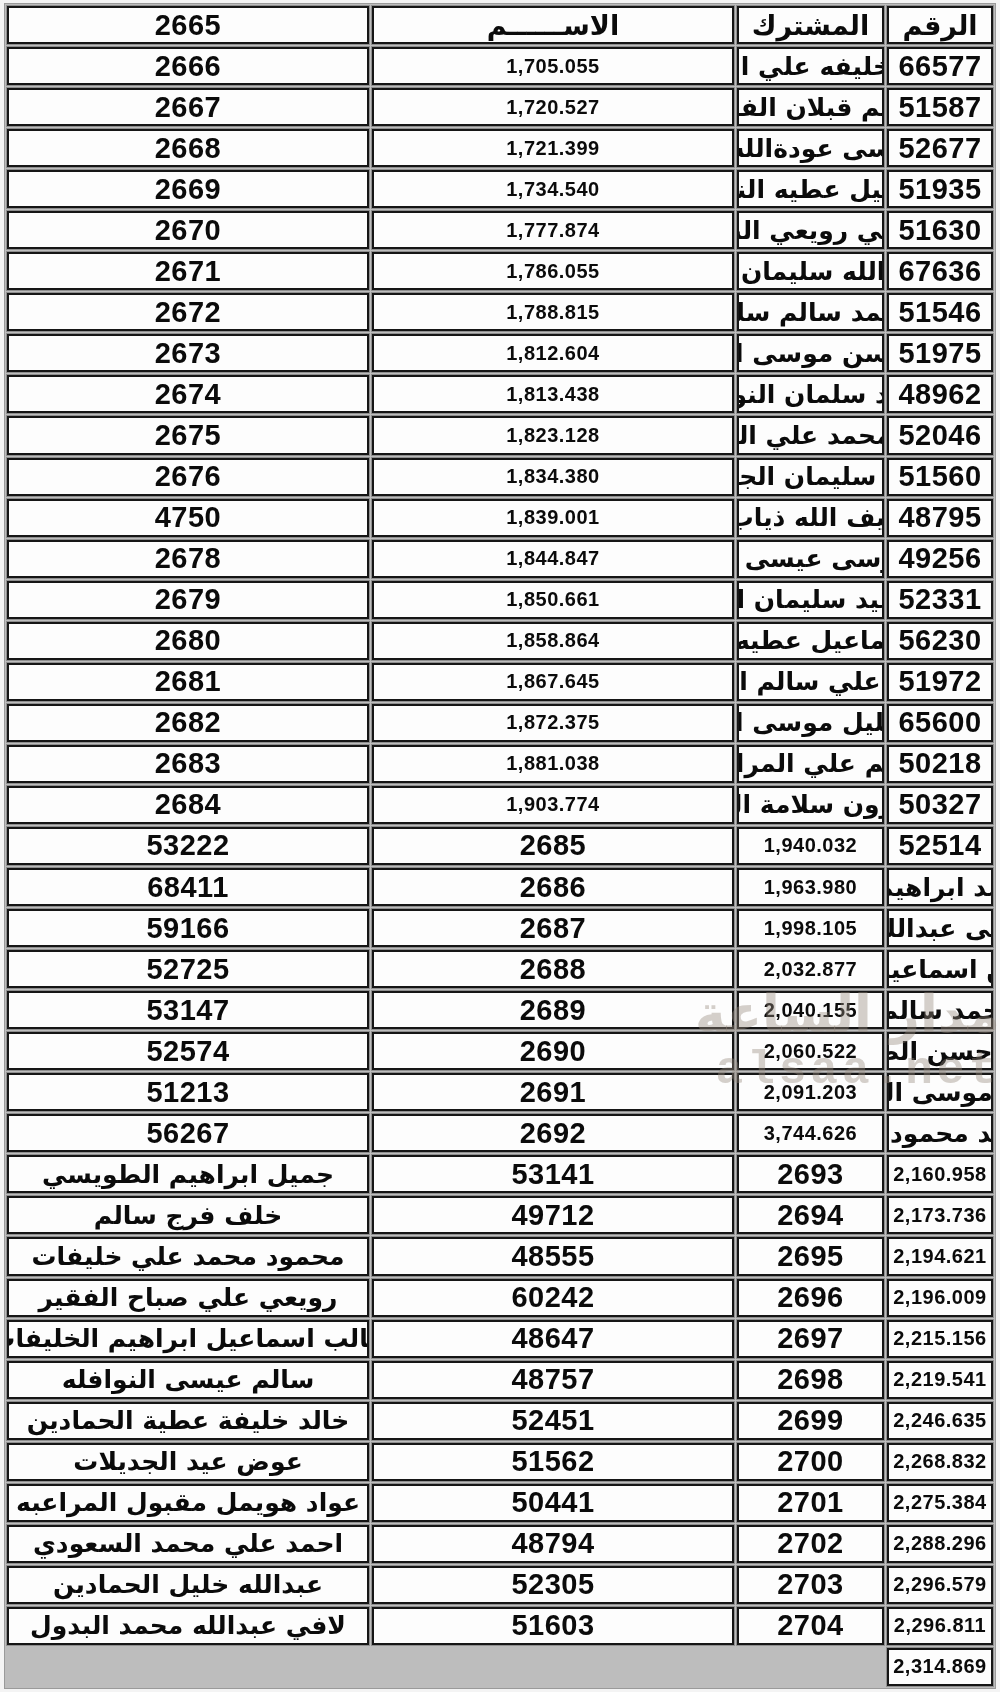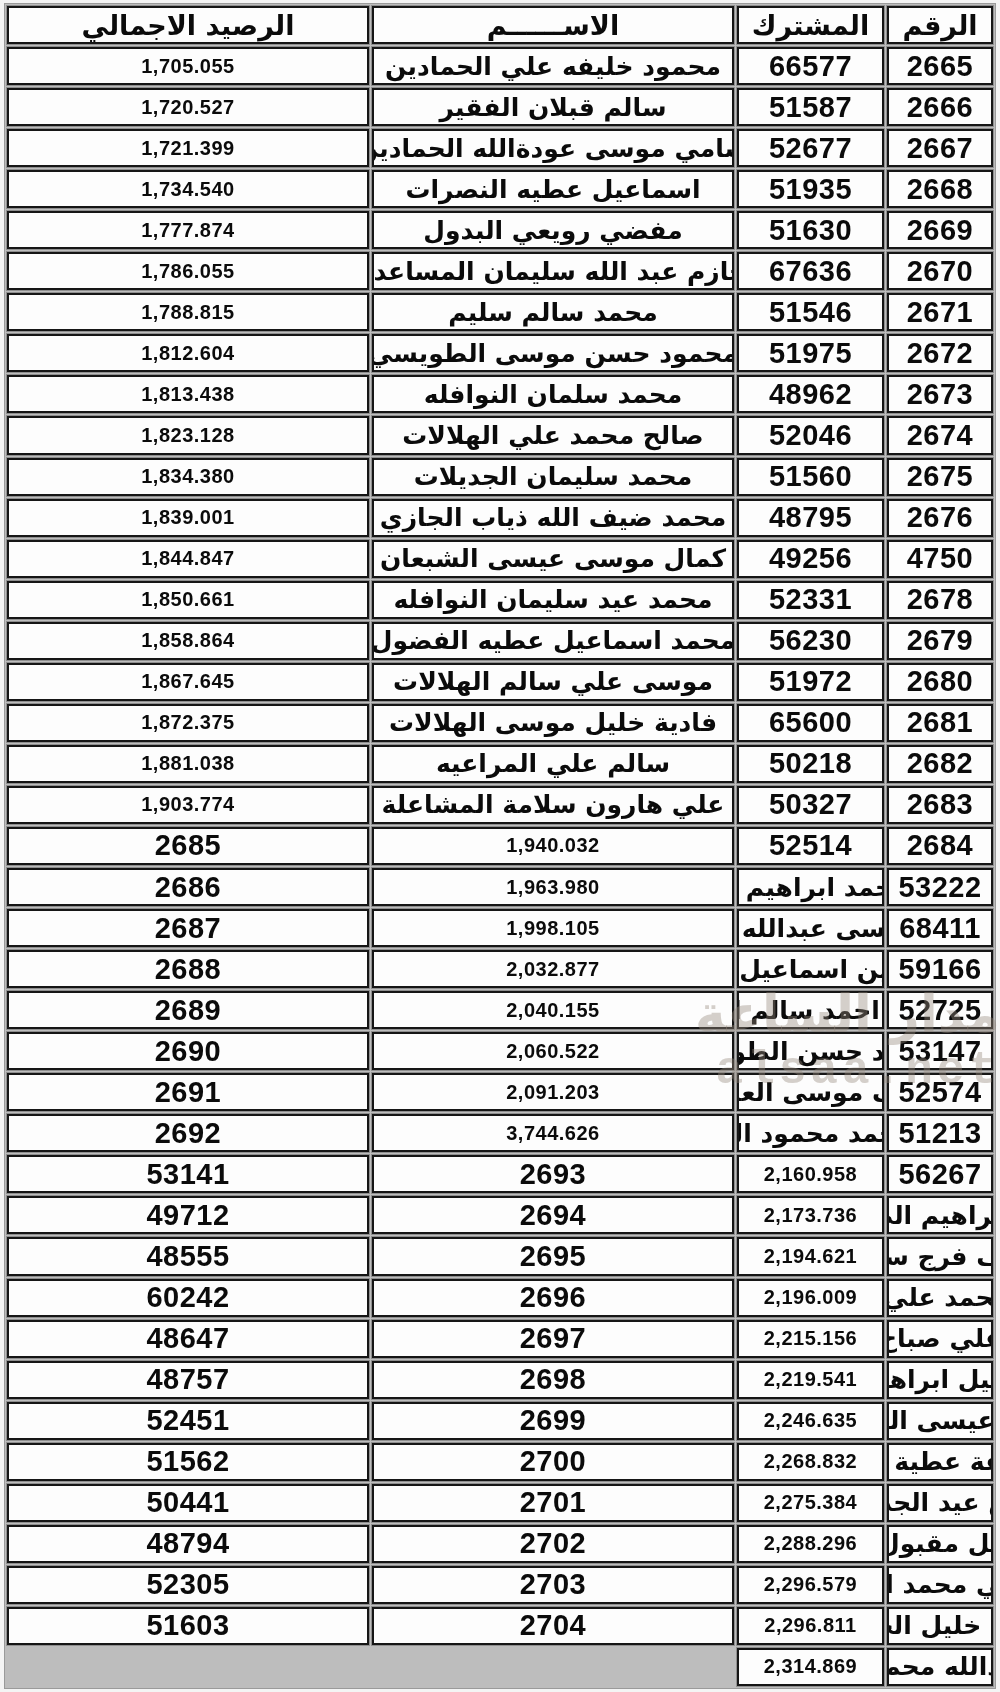--- a/index.html
+++ b/index.html
@@ -89,21 +89,20 @@
   }
 </style>
 </head>
 <body>
 
 <div class="scan-page">
   <div class="ledger" id="ledger">
     <div class="cell hdr">الرقم</div>
     <div class="cell hdr">المشترك</div>
     <div class="cell hdr">الاســــــم</div>
-    <div class="cell hdr">الرصيد الاجمالي</div>
 
   <div class="cell num row-no">2665</div>
   <div class="cell num row-sub">66577</div>
   <div class="cell name row-name">محمود خليفه علي الحمادين</div>
   <div class="cell bal row-bal">1,705.055</div>
 
   <div class="cell num row-no">2666</div>
   <div class="cell num row-sub">51587</div>
   <div class="cell name row-name">سالم قبلان الفقير</div>
   <div class="cell bal row-bal">1,720.527</div>

